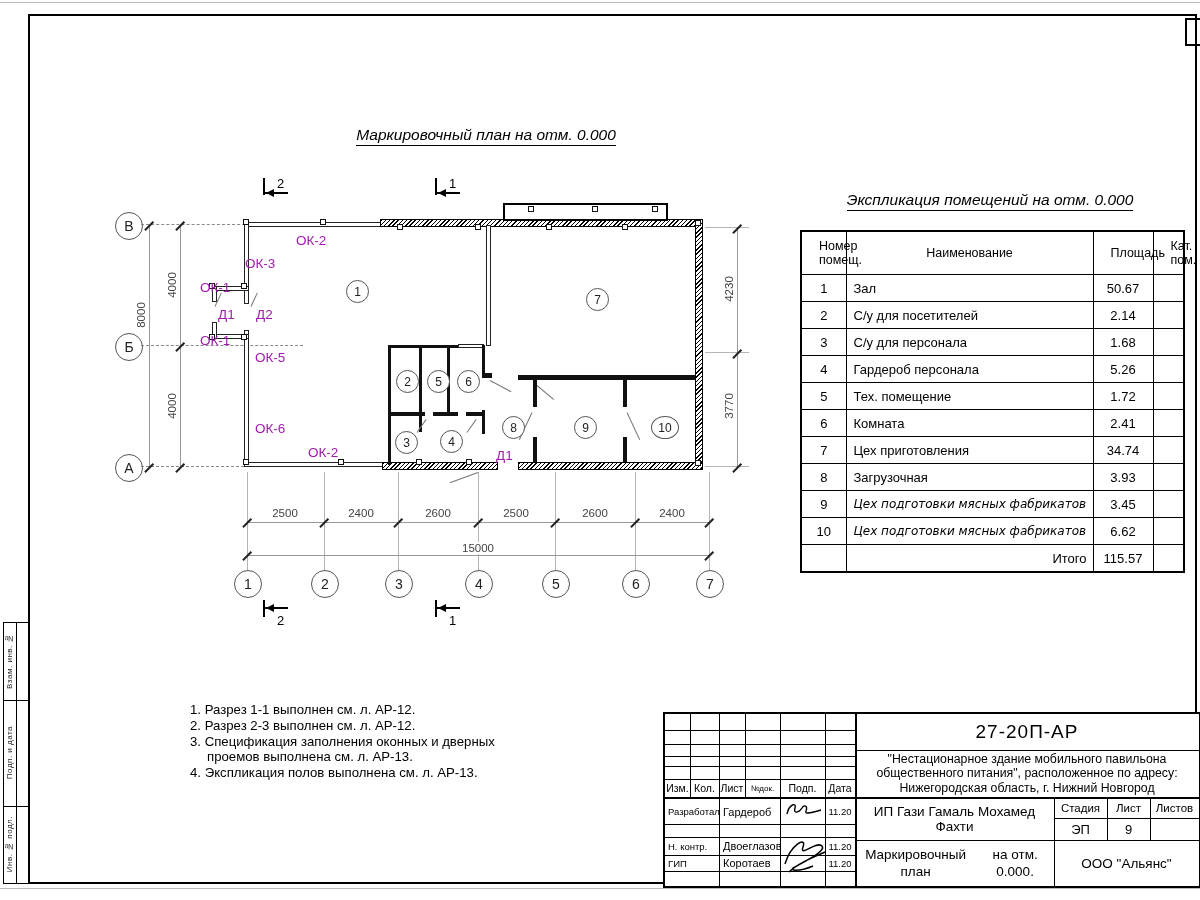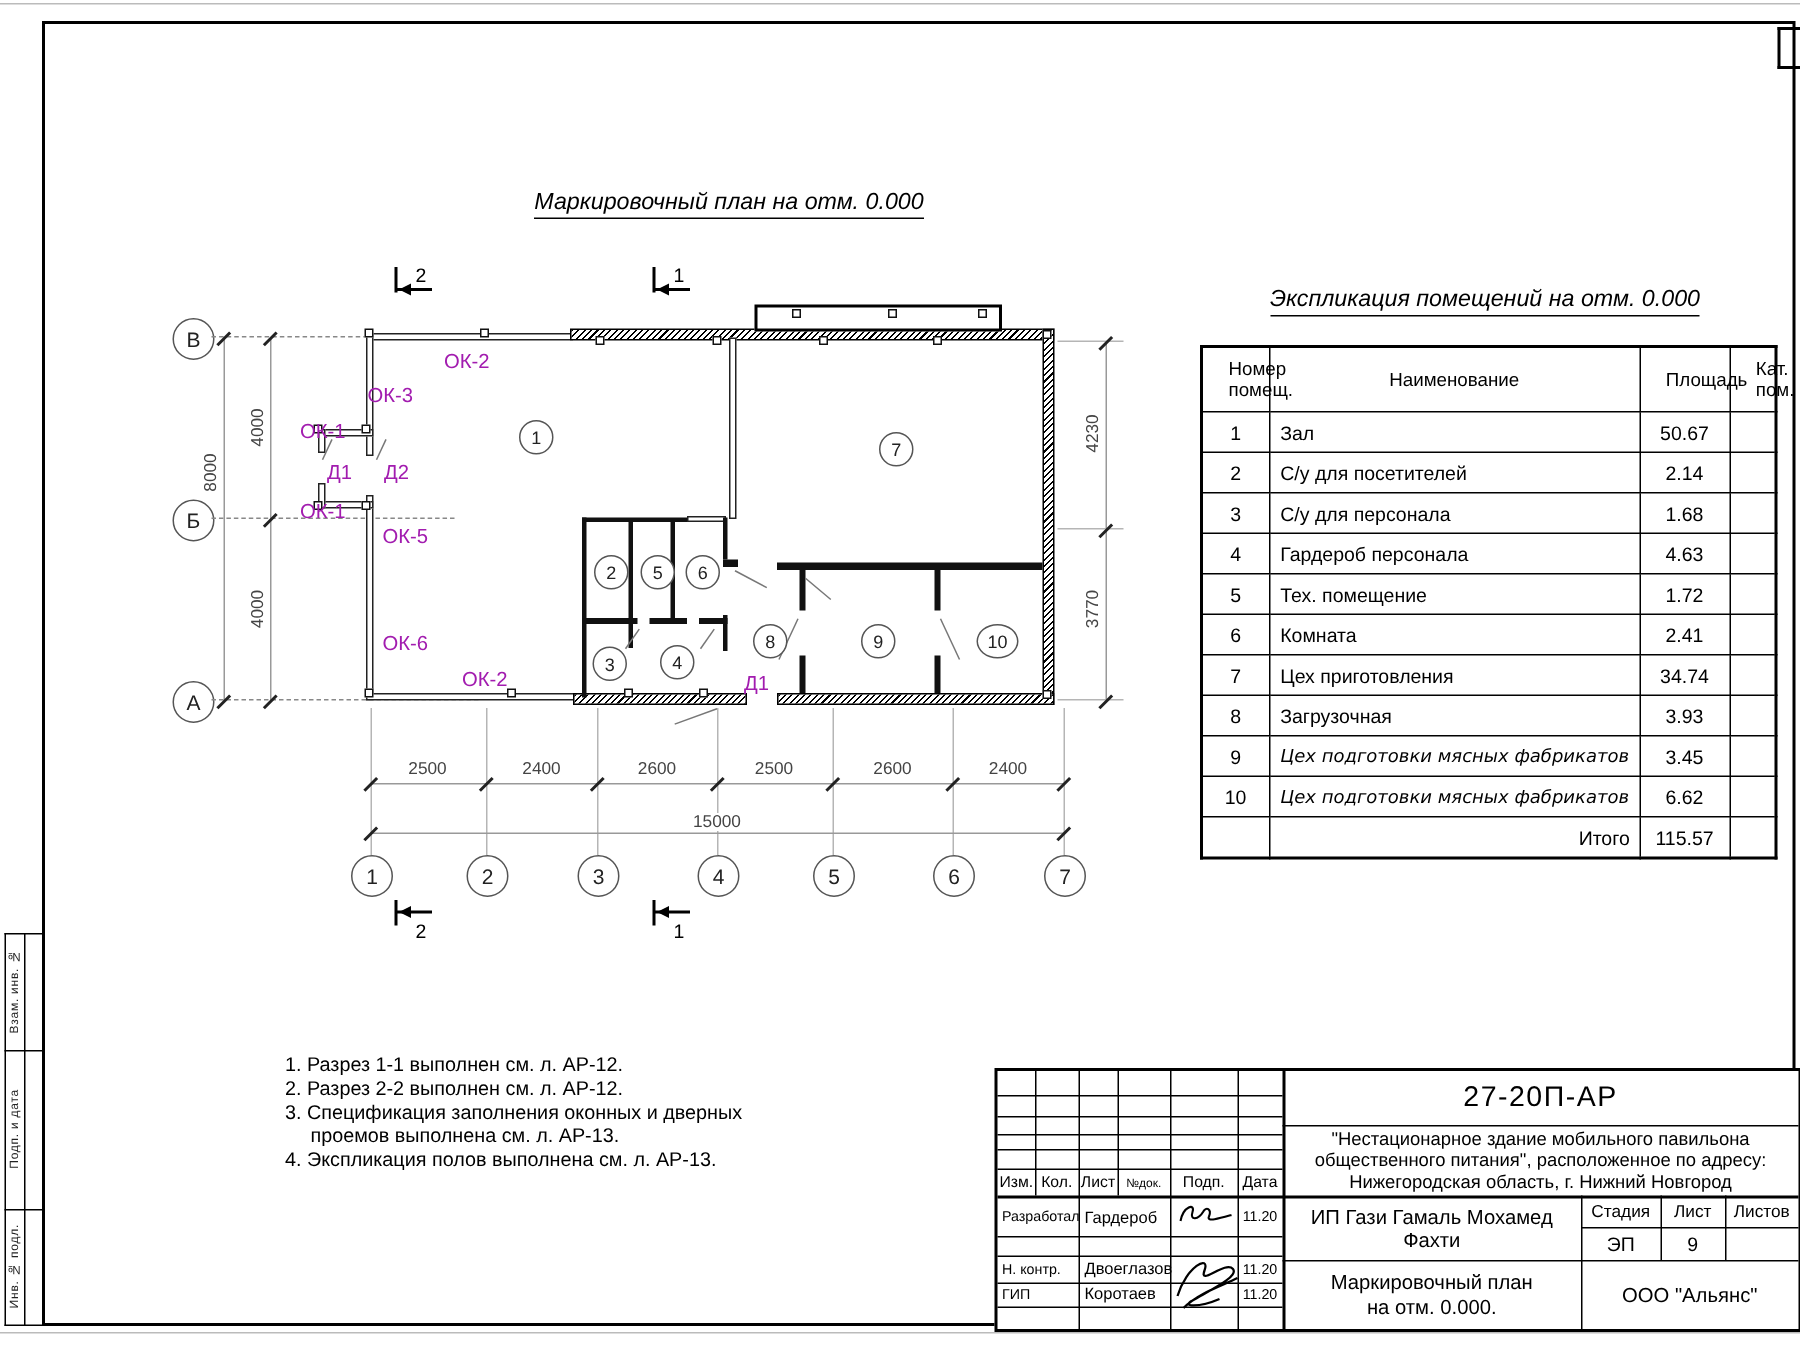--- a/index.html
+++ b/index.html
@@ -320,21 +320,21 @@
         </tr>
     <tr>
           <td>3</td>
           <td class="nm">С/у для персонала</td>
           <td>1.68</td>
           <td></td>
         </tr>
     <tr>
           <td>4</td>
           <td class="nm">Гардероб персонала</td>
-          <td>4.63</td>
+          <td>5.26</td>
           <td></td>
         </tr>
     <tr>
           <td>5</td>
           <td class="nm">Тех. помещение</td>
           <td>1.72</td>
           <td></td>
         </tr>
     <tr>
           <td>6</td>
@@ -370,21 +370,21 @@
           <td></td>
           <td class="total-lbl">Итого</td>
           <td>115.57</td>
           <td></td>
         </tr>
   </tbody>
     </table>
 
   <div class="notes">
     <div class="note-line">1. Разрез 1-1 выполнен см. л. АР-12.</div>
-    <div class="note-line">2. Разрез 2-2 выполнен см. л. АР-12.</div>
+    <div class="note-line">2. Разрез 2-3 выполнен см. л. АР-12.</div>
     <div class="note-line">3. Спецификация заполнения оконных и дверных проемов выполнена см. л. АР-13.</div>
     <div class="note-line">4. Экспликация полов выполнена см. л. АР-13.</div>
   </div>
 
   <div class="tb">
 
     <div class="vl" style="left:190px;top:0;height:172px;width:2px;"></div>
     <div class="vl" style="left:25px;top:0;height:83px;"></div>
     <div class="vl" style="left:54px;top:0;height:172px;"></div>
     <div class="vl" style="left:80px;top:0;height:83px;"></div>
@@ -438,21 +438,21 @@
     <div class="vl" style="left:485px;top:83px;height:43px;"></div>
     <div class="cell" style="left:190px;top:0;width:344px;height:36px;font-size:19px;letter-spacing:1px;">27-20П-АР</div>
     <div class="cell" style="left:192px;top:36px;width:340px;height:47px;font-size:12.3px;line-height:14.5px;padding:0 10px;">"Нестационарное здание мобильного павильона общественного питания", расположенное по адресу: Нижегородская область, г. Нижний Новгород</div>
     <div class="cell" style="left:190px;top:83px;width:199px;height:43px;font-size:13.5px;">ИП Гази Гамаль Мохамед Фахти</div>
     <div class="cell" style="left:389px;top:83px;width:53px;height:21px;font-size:11.5px;">Стадия</div>
     <div class="cell" style="left:442px;top:83px;width:43px;height:21px;font-size:11.5px;">Лист</div>
     <div class="cell" style="left:485px;top:83px;width:49px;height:21px;font-size:11.5px;">Листов</div>
     <div class="cell" style="left:389px;top:104px;width:53px;height:22px;font-size:13px;">ЭП</div>
     <div class="cell" style="left:442px;top:104px;width:43px;height:22px;font-size:13px;">9</div>
     <div class="cell" style="left:485px;top:104px;width:49px;height:22px;font-size:13px;"></div>
-    <div class="cell" style="left:190px;top:126px;width:199px;height:46px;flex-direction:column;font-size:13.5px;line-height:17px;">
+    <div class="cell" style="left:190px;top:126px;width:199px;height:46px;flex-direction:row;font-size:13.5px;line-height:17px;">
       <span>Маркировочный план</span>
       <span>на отм. 0.000.</span>
     </div>
     <div class="cell" style="left:389px;top:126px;width:145px;height:46px;font-size:13.5px;">ООО "Альянс"</div>
   </div>
 
   <div>
     <div class="vl" style="left:3px;top:622px;height:262px;"></div>
     <div class="vl" style="left:16px;top:622px;height:262px;"></div>
     <div class="hl" style="left:3px;top:622px;width:25px;"></div>

